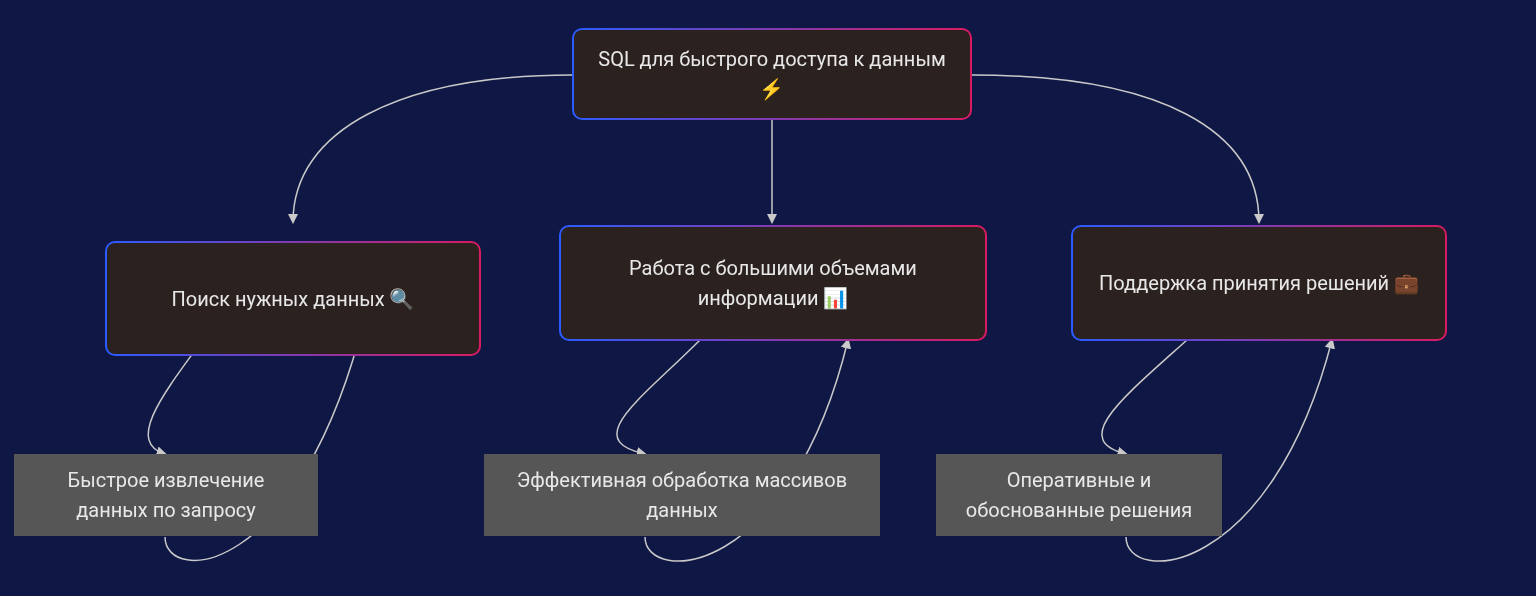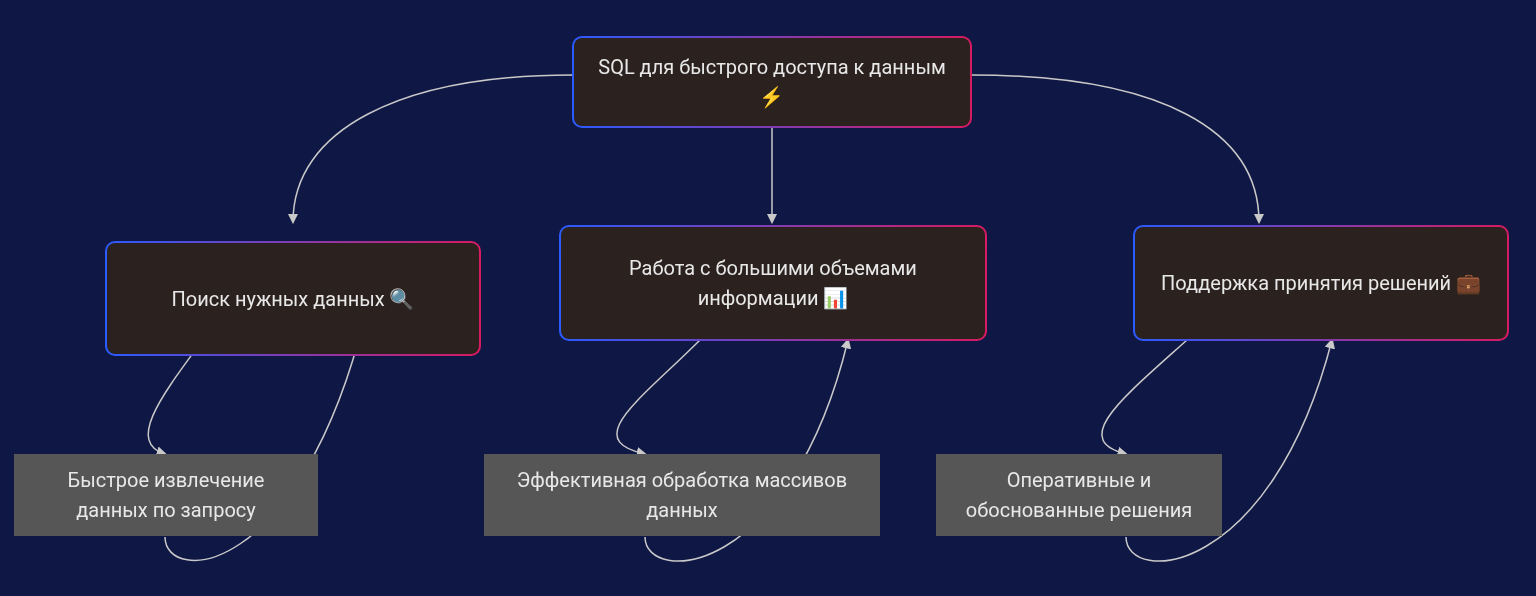--- a/index.html
+++ b/index.html
@@ -74,33 +74,33 @@
   <path d="M 220 316 C 175 380, 120 440, 165 454" stroke="#c9c9c9" stroke-width="1.5" fill="none" marker-end="url(#arrow)"></path>
   <path d="M 165 537 C 165 585, 300 580, 365 316" stroke="#c9c9c9" stroke-width="1.5" fill="none" marker-end="url(#arrow)"></path>
 
   <path d="M 700 340 C 640 400, 580 440, 645 454" stroke="#c9c9c9" stroke-width="1.5" fill="none" marker-end="url(#arrow)"></path>
   <path d="M 645 537 C 645 585, 790 580, 848 340" stroke="#c9c9c9" stroke-width="1.5" fill="none" marker-end="url(#arrow)"></path>
 
   <path d="M 1187 340 C 1120 400, 1070 440, 1126 454" stroke="#c9c9c9" stroke-width="1.5" fill="none" marker-end="url(#arrow)"></path>
   <path d="M 1126 537 C 1126 585, 1270 580, 1332 340" stroke="#c9c9c9" stroke-width="1.5" fill="none" marker-end="url(#arrow)"></path>
 </svg>
 
-<div class="node gradient-border" style="left:572px; top:28px; width:400px; height:92px;margin-top:8px;">
+<div class="node gradient-border" style="left:572px; top:28px; width:400px; height:92px;">
   <span>SQL для быстрого доступа к данным ⚡</span>
 </div>
 
 <div class="node gradient-border" style="left:105px; top:241px; width:376px; height:115px;">
   <span>Поиск нужных данных 🔍</span>
 </div>
 
 <div class="node gradient-border" style="left:559px; top:225px; width:428px; height:116px;">
   <span>Работа с большими объемами информации 📊</span>
 </div>
 
-<div class="node gradient-border" style="left:1133px; top:225px; width:376px; height:116px;">
+<div class="node gradient-border" style="left:1071px; top:225px; width:376px; height:116px;">
   <span>Поддержка принятия решений 💼</span>
 </div>
 
 <div class="leaf" style="left:14px; top:454px; width:304px; height:82px;">
   <span>Быстрое извлечение данных по запросу</span>
 </div>
 
 <div class="leaf" style="left:448px; top:454px; width:396px; height:82px;margin-left:36px;">
   <span>Эффективная обработка массивов данных</span>
 </div>

